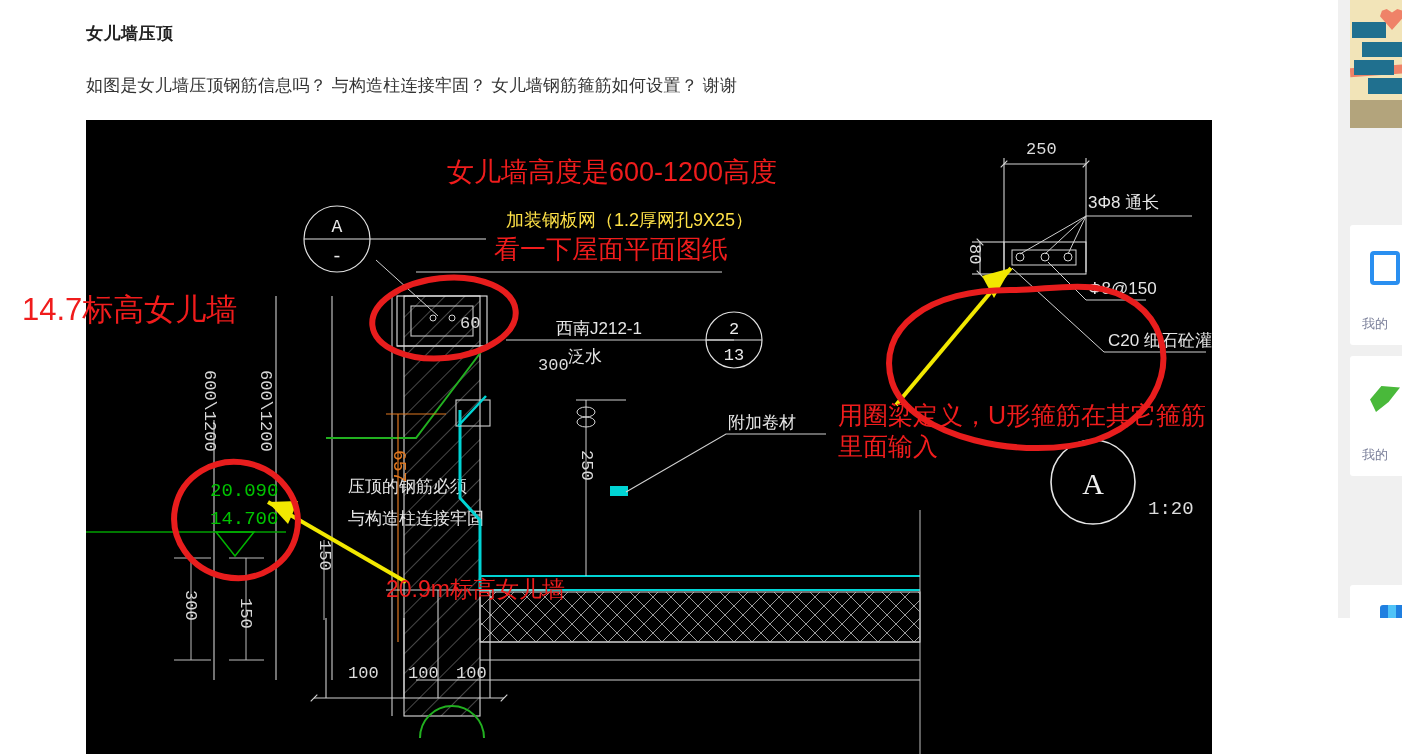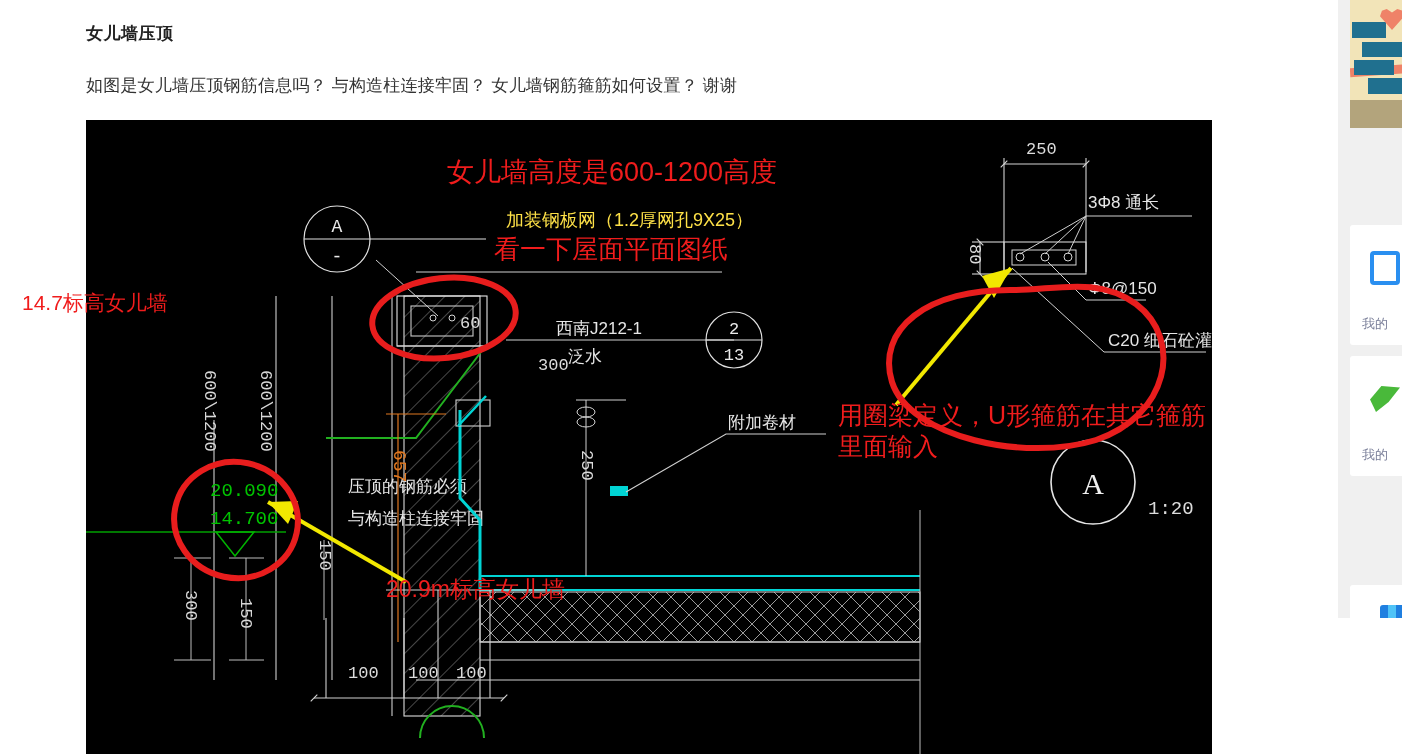--- a/index.html
+++ b/index.html
@@ -50,21 +50,21 @@
     font-family: "Liberation Sans", "DejaVu Sans", sans-serif;
   }
   #ann-height { left: 331px; top: 36px; font-size: 27px; margin-left: 30px; }
   #ann-roofplan { left: 376px; top: 113px; font-size: 26px; margin-left: 32px; }
   #ann-ringbeam { left: 752px; top: 280px; font-size: 25px; }
   #ann-209 { left: 300px; top: 455px; font-size: 23px; }
 
   
   #ann-147 {
     position: absolute; left: 22px; top: 289px;
-    color: #f01c1c; font-size: 21px; white-space: nowrap; z-index: 40;
+    color: #f01c1c; font-size: 31px; white-space: nowrap; z-index: 40;
     font-family: "Liberation Sans", "DejaVu Sans", sans-serif;
   }
 
   
   .sidebar {
     position: absolute; right: 0; top: 0;
     width: 64px; height: 618px;
     background: #f0f0f0;
     overflow: hidden;
     padding-left: 24px;

